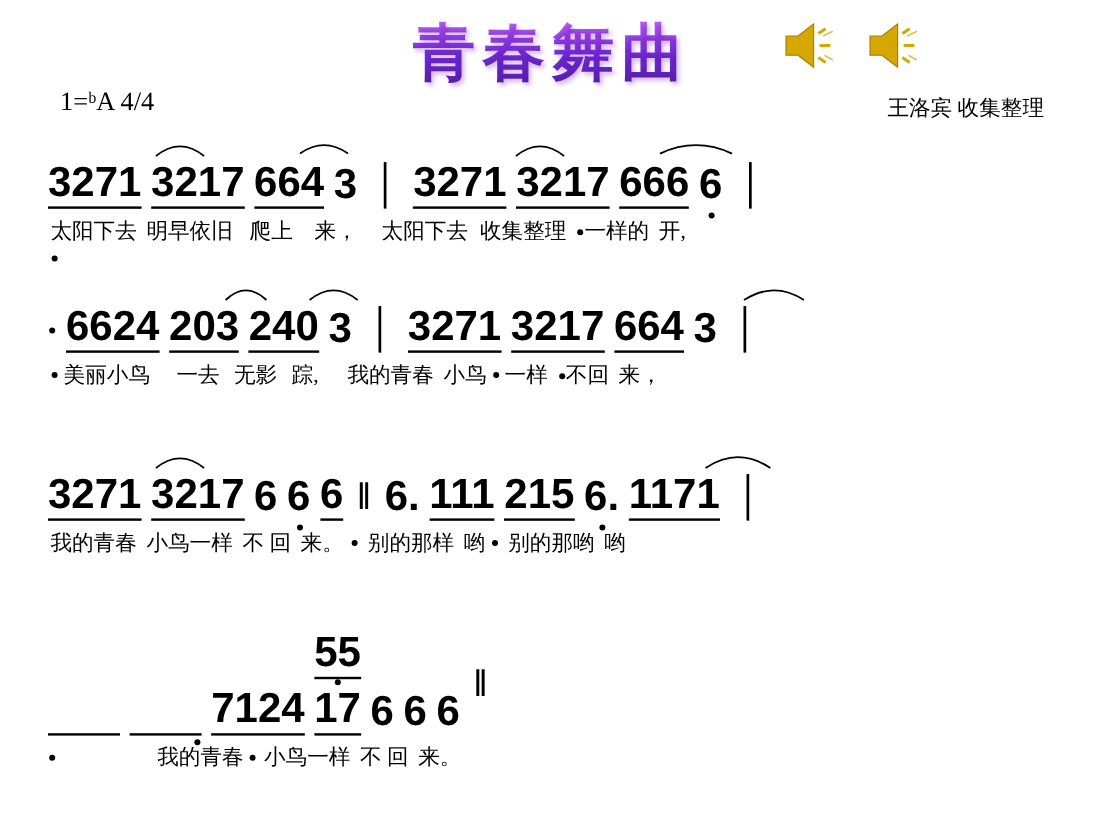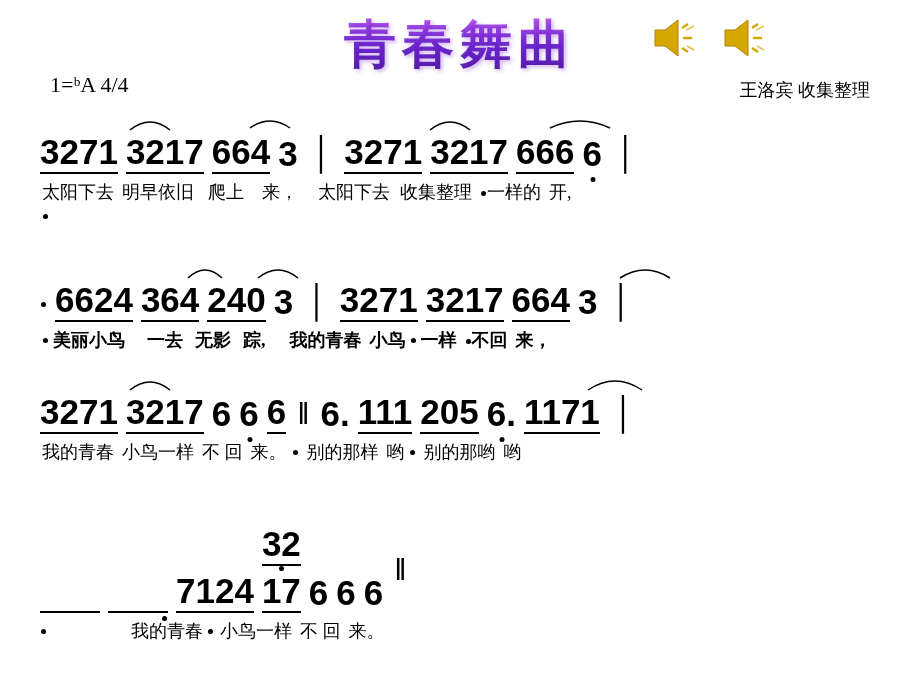--- a/index.html
+++ b/index.html
@@ -223,41 +223,41 @@
     <span class="lyr" style="margin-left:6px;">收集整理</span>
     <span class="lyr" style="margin-left:4px;"><span class="pdot"></span>一样的</span>
     <span class="lyr" style="margin-left:4px;">开,</span>
   </div>
 
   <div style="margin-top:2px; padding-left:2px;">
     <span class="pdot"></span>
   </div>
 </div>
 
-<div class="music-row" style="top:256px;">
+<div class="music-row" style="top:228px;">
   <div class="top-part">
     <svg class="row-svg" width="860" height="30">
 
       <path d="M 148,22 Q 165,6 182,22" fill="none" stroke="#000" stroke-width="1.5"></path>
 
       <path d="M 218,22 Q 238,6 258,22" fill="none" stroke="#000" stroke-width="1.5"></path>
 
       <path d="M 580,22 Q 605,6 630,22" fill="none" stroke="#000" stroke-width="1.5"></path>
     </svg>
 
     <span style="position:relative; align-self:flex-end; margin-bottom:10px;">
       <span class="pdot"></span>
     </span>
 
     <span class="segment">
       <span class="note-num u1">6624</span>
     </span>
 
     <span class="segment">
-      <span class="note-num u1">364</span>
+      <span class="note-num u1">203</span>
     </span>
 
     <span class="segment">
       <span class="note-num u1">240</span>
     </span>
 
     <span class="segment">
       <span class="note-num">3</span>
     </span>
 
@@ -275,21 +275,21 @@
       <span class="note-num u1">664</span>
     </span>
 
     <span class="segment">
       <span class="note-num">3</span>
     </span>
 
     <span class="barline">│</span>
   </div>
 
-  <div style="display:flex; gap:4px; margin-top:6px; font-size:14px; padding-left:2px;font-weight:bold;">
+  <div style="display:flex; gap:4px; margin-top:6px; font-size:14px; padding-left:2px;">
     <span class="pdot" style="align-self:center;"></span>
     <span class="lyr">美丽小鸟</span>
     <span class="lyr" style="margin-left:18px;">一去</span>
     <span class="lyr" style="margin-left:8px;">无影</span>
     <span class="lyr" style="margin-left:8px;">踪,</span>
     <span class="lyr" style="margin-left:20px;">我的青春</span>
     <span class="lyr" style="margin-left:4px;">小鸟</span>
       <span class="pdot" style="align-self:center;"></span>
       <span class="lyr">一样</span>
     <span class="lyr" style="margin-left:4px;"><span class="pdot"></span>不回</span>
@@ -331,21 +331,21 @@
 
     <span class="segment" style="position:relative;">
       <span class="note-num">6.</span>
     </span>
 
     <span class="segment">
       <span class="note-num u1">111</span>
     </span>
 
     <span class="segment" style="position:relative;">
-      <span class="note-num u1">205</span>
+      <span class="note-num u1">215</span>
     </span>
 
     <span class="segment" style="position:relative;">
       <span class="note-num">6.</span>
       <span class="pdot" style="position:absolute;bottom:-8px;left:50%;transform:translateX(-50%);"></span>
     </span>
 
     <span class="segment">
       <span class="note-num u1">1171</span>
     </span>
@@ -377,21 +377,21 @@
     <span class="segment" style="position:relative;">
       <span style="display:inline-block; width:60px; border-bottom:2.5px solid #000; font-size:28px;">&nbsp;</span>
       <span class="pdot" style="position:absolute;bottom:-8px;right:0;"></span>
     </span>
 
     <span class="segment">
       <span class="note-num u1">7124</span>
     </span>
 
     <span class="segment" style="position:relative;">
-      <span class="note-num u1">32</span>
+      <span class="note-num u1">55</span>
         <span class="pdot" style="display:inline-block;width:5px;height:5px;background:#000;border-radius:50%;vertical-align:super;margin:0 1px;"></span>
         <span class="note-num u1">17</span>
     </span>
 
     <span class="segment">
       <span class="note-num">6</span>
     </span>
     <span class="segment">
       <span class="note-num">6</span>
     </span>

